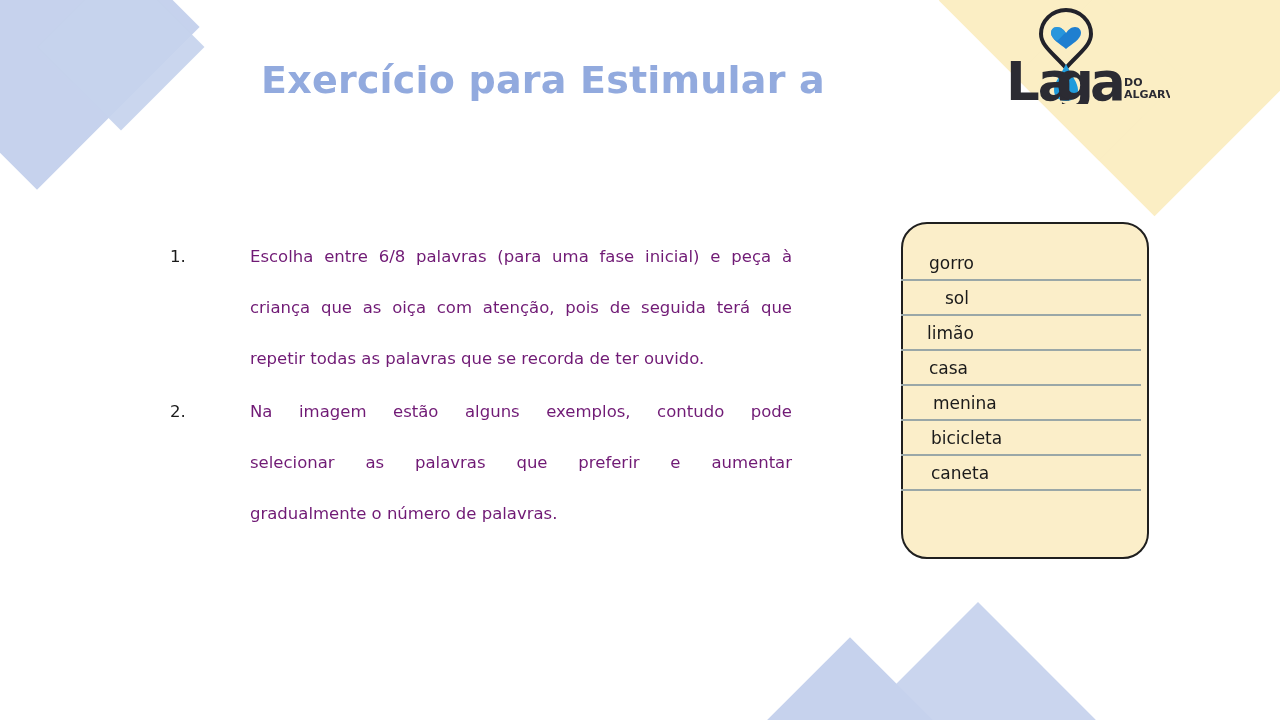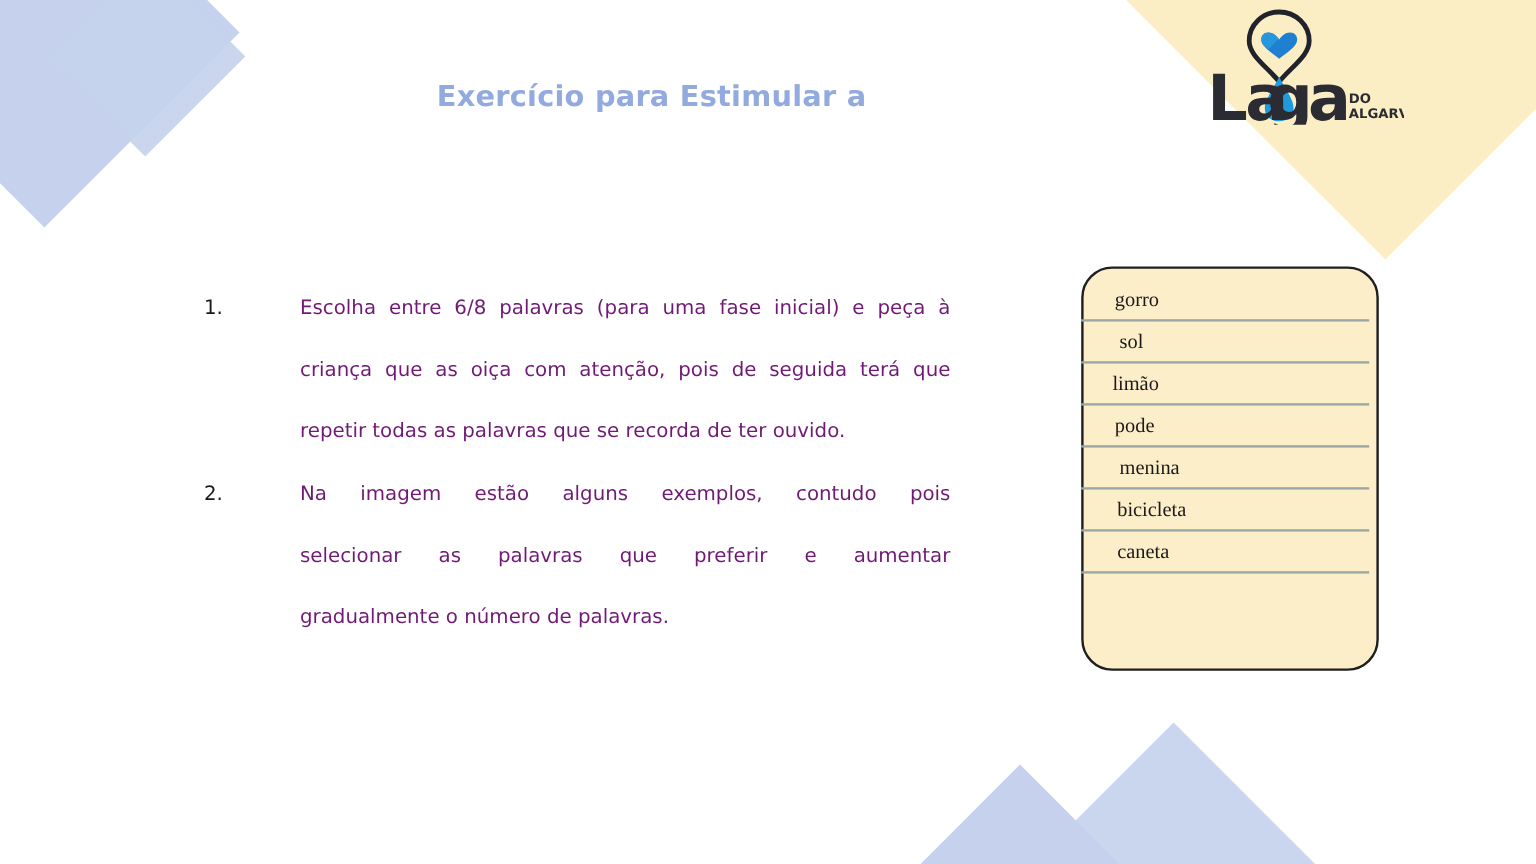--- a/index.html
+++ b/index.html
@@ -91,21 +91,21 @@
   
   .title {
     position: absolute;
     left: 190px;
     top: 57px;
     width: 706px;
     text-align: center;
     color: #92aade;
     font-family: "DejaVu Sans", sans-serif;
     font-weight: bold;
-    font-size: 24px;
+    font-size: 38px;
     line-height: 46px;
     letter-spacing: 0.2px;
   }
 
   
   .content {
     position: absolute;
     left: 170px;
     top: 231px;
     width: 622px;
@@ -153,22 +153,21 @@
     border-radius: 26px;
     box-sizing: border-box;
   }
   .card-lines {
     position: absolute;
     left: 901px;
     top: 222px;
     width: 240px;
     height: 337px;
     box-sizing: border-box;
-    padding-top: 11px;
-    font-family: Liberation Serif, serif;
+    padding-top: 24px;
   }
   .word-row {
     height: 35px;
     border-bottom: 2px solid #9aa7a7;
     box-sizing: border-box;
     display: flex;
     align-items: center;
   }
   .word-row.blank {
     border-bottom: none;
@@ -224,41 +223,41 @@
     <div class="li-body">
       <p>Escolha entre 6/8 palavras (para uma fase inicial) e peça à</p>
       <p>criança que as oiça com atenção, pois de seguida terá que</p>
       <p class="ragged">repetir todas as palavras que se recorda de ter ouvido.</p>
     </div>
   </div>
 
   <div class="li">
     <div class="li-num">2.</div>
     <div class="li-body">
-      <p>Na imagem estão alguns exemplos, contudo pois</p>
+      <p>Na imagem estão alguns exemplos, contudo pode</p>
       <p>selecionar as palavras que preferir e aumentar</p>
       <p class="ragged">gradualmente o número de palavras.</p>
     </div>
   </div>
 
 </div>
 
 <div class="card"></div>
 <div class="card-lines">
   <div class="word-row">
     <span class="word-label" style="margin-left: 28px;">gorro</span>
   </div>
   <div class="word-row">
-    <span class="word-label" style="margin-left: 32px;">sol</span>
+    <span class="word-label" style="margin-left: 44px;">sol</span>
   </div>
   <div class="word-row">
     <span class="word-label" style="margin-left: 26px;">limão</span>
   </div>
   <div class="word-row">
-    <span class="word-label" style="margin-left: 28px;">pode</span>
+    <span class="word-label" style="margin-left: 28px;">casa</span>
   </div>
   <div class="word-row">
     <span class="word-label" style="margin-left: 32px;">menina</span>
   </div>
   <div class="word-row">
     <span class="word-label" style="margin-left: 30px;">bicicleta</span>
   </div>
   <div class="word-row">
     <span class="word-label" style="margin-left: 30px;">caneta</span>
   </div>

